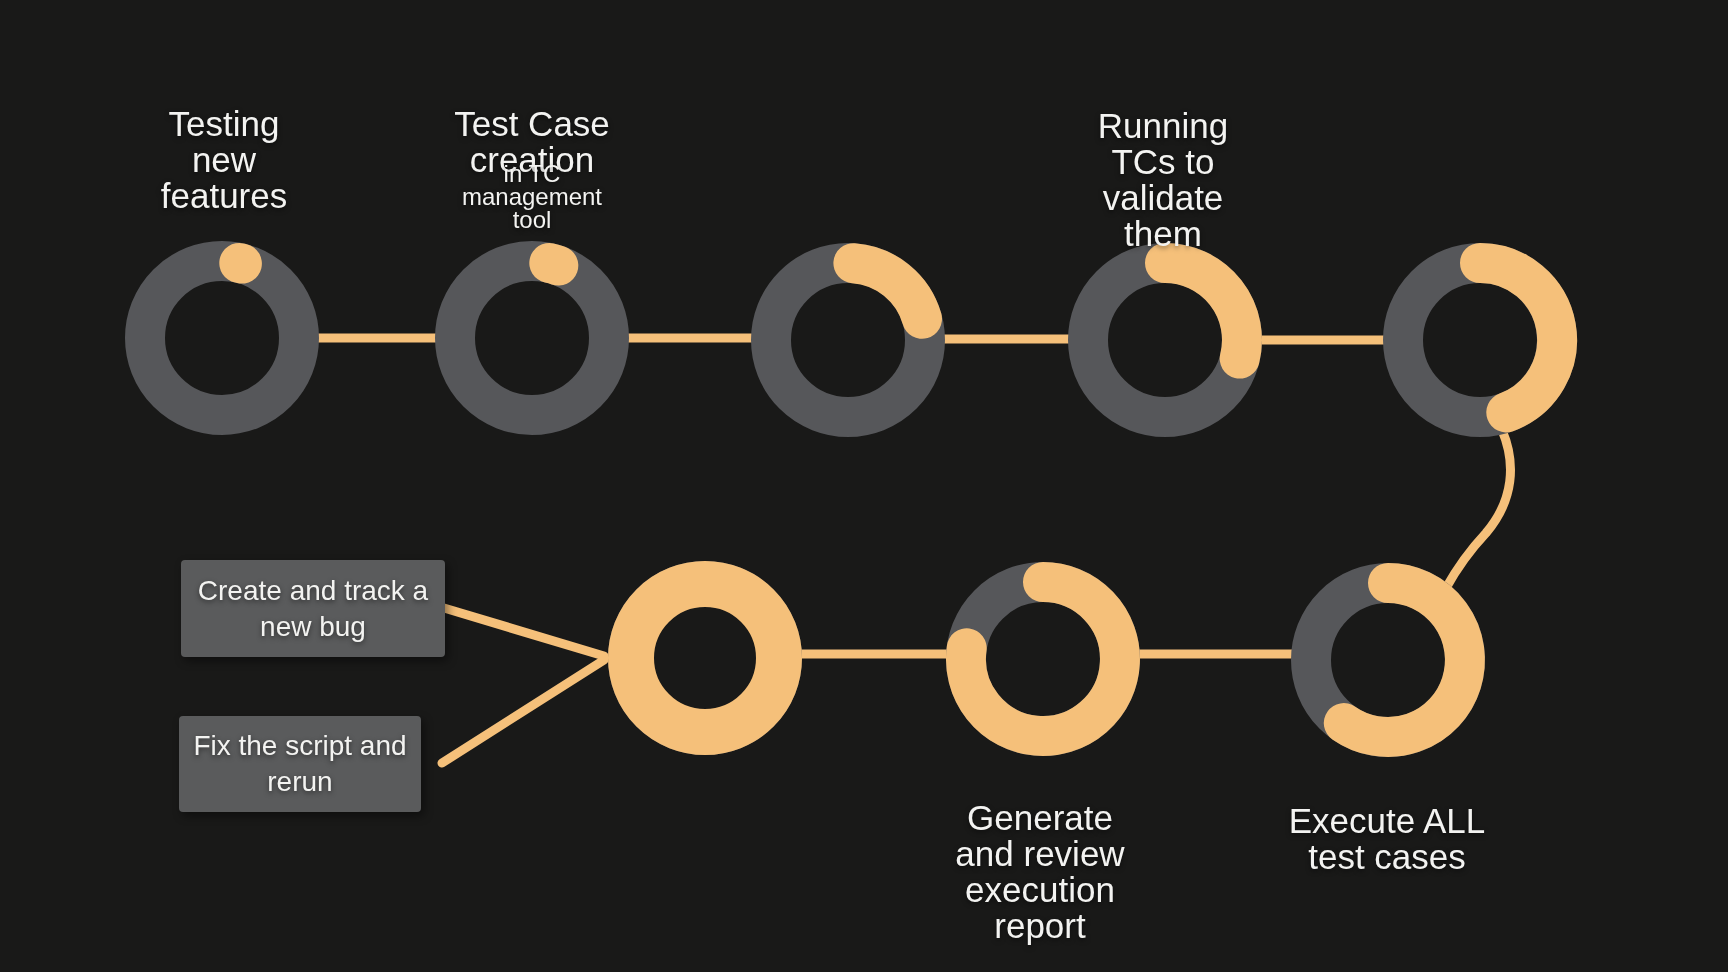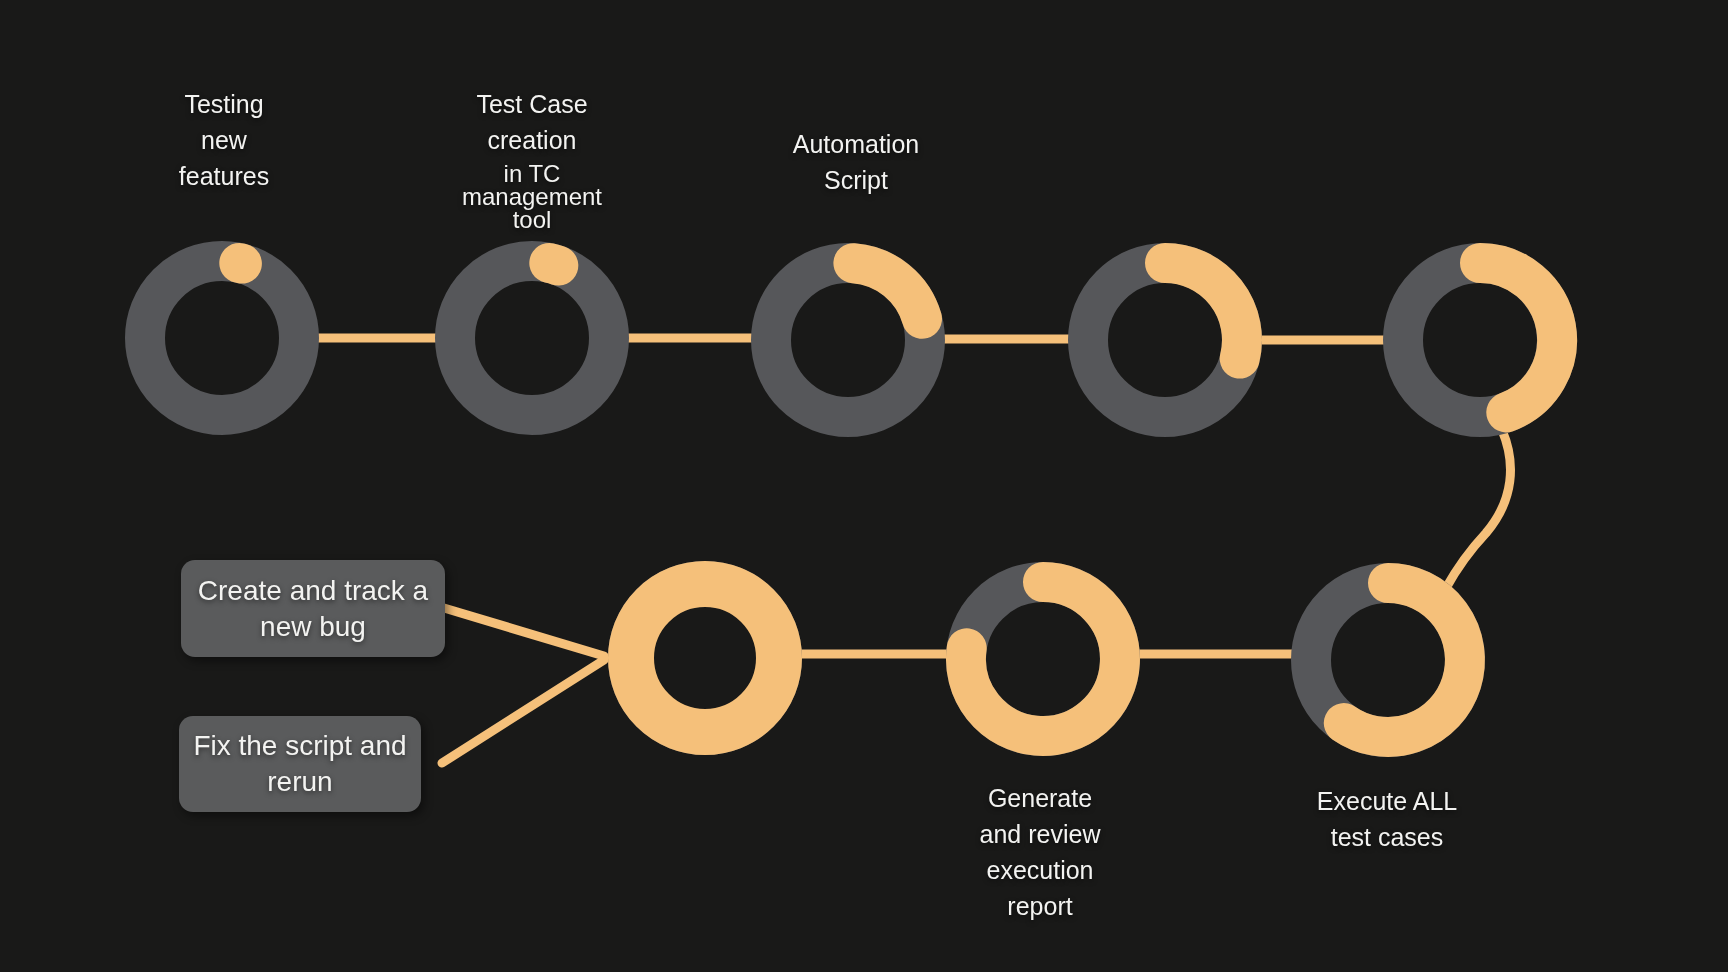--- a/index.html
+++ b/index.html
@@ -24,30 +24,30 @@
   .ring-prog{fill:none;stroke:var(--accent);stroke-width:40;stroke-linecap:round;}
   .ring-prog-full{fill:none;stroke:var(--accent);stroke-width:46;}
   .lbl{
     position:absolute;
     transform:translateX(-50%);
     text-align:center;
     white-space:pre;
     color:var(--text);
     text-shadow:0 2px 5px rgba(0,0,0,.5);
   }
-  .lbl.main{font-size:25px;line-height:36px;}
+  .lbl.main{font-size:35px;line-height:36px;margin-top:20px;}
   .lbl.sub{font-size:24px;line-height:23px;}
   .callout{
     position:absolute;
     background:var(--box);
     color:var(--text);
     font-size:28px;line-height:36px;
     display:flex;align-items:center;justify-content:center;
     text-align:center;white-space:pre;
-    border-radius:14px;
+    border-radius:4px;
     box-shadow:3px 4px 10px rgba(0,0,0,.45);
     text-shadow:0 2px 5px rgba(0,0,0,.5);
   }
 </style>
 </head>
 <body>
 
 <div class="stage">
 
   <svg class="layer" width="1728" height="972" viewBox="0 0 1728 972">
@@ -98,22 +98,24 @@
     </svg>
 
   <div class="lbl main" style="left:224px;top:86px">Testing
 new
 features</div>
   <div class="lbl main" style="left:532px;top:86px">Test Case
 creation</div>
   <div class="lbl sub" style="left:532px;top:162px">in TC
 management
 tool</div>
-  <div class="lbl main" style="left:856px;top:126px">Automation
-Script</div>
+  <div class="lbl main" style="left:1163px;top:88px">Running
+TCs to
+validate
+them</div>
 
   <div class="lbl main" style="left:1387px;top:783px">Execute ALL
 test cases</div>
   <div class="lbl main" style="left:1040px;top:780px">Generate
 and review
 execution
 report</div>
 
   <div class="callout" style="left:181px;top:560px;width:264px;height:97px">Create and track a
 new bug</div>

